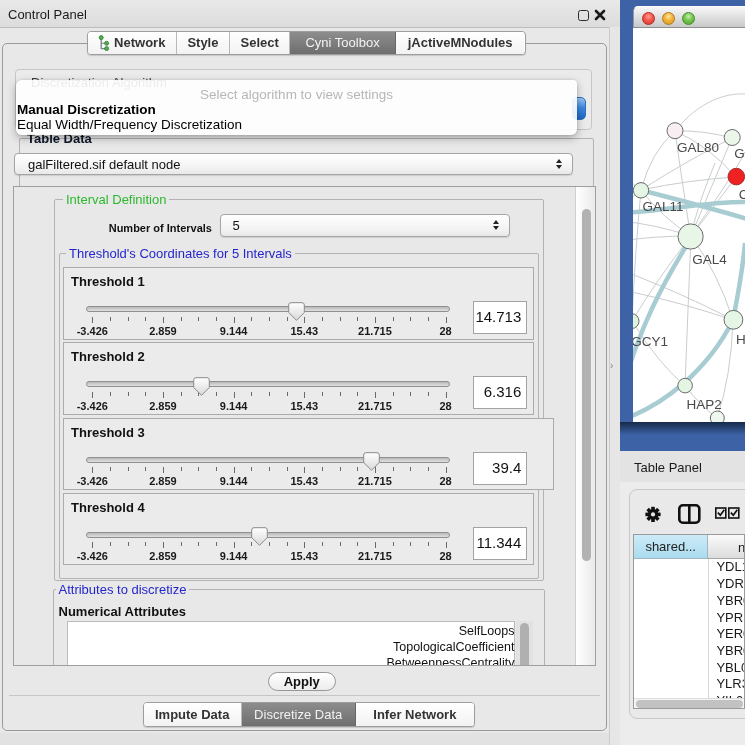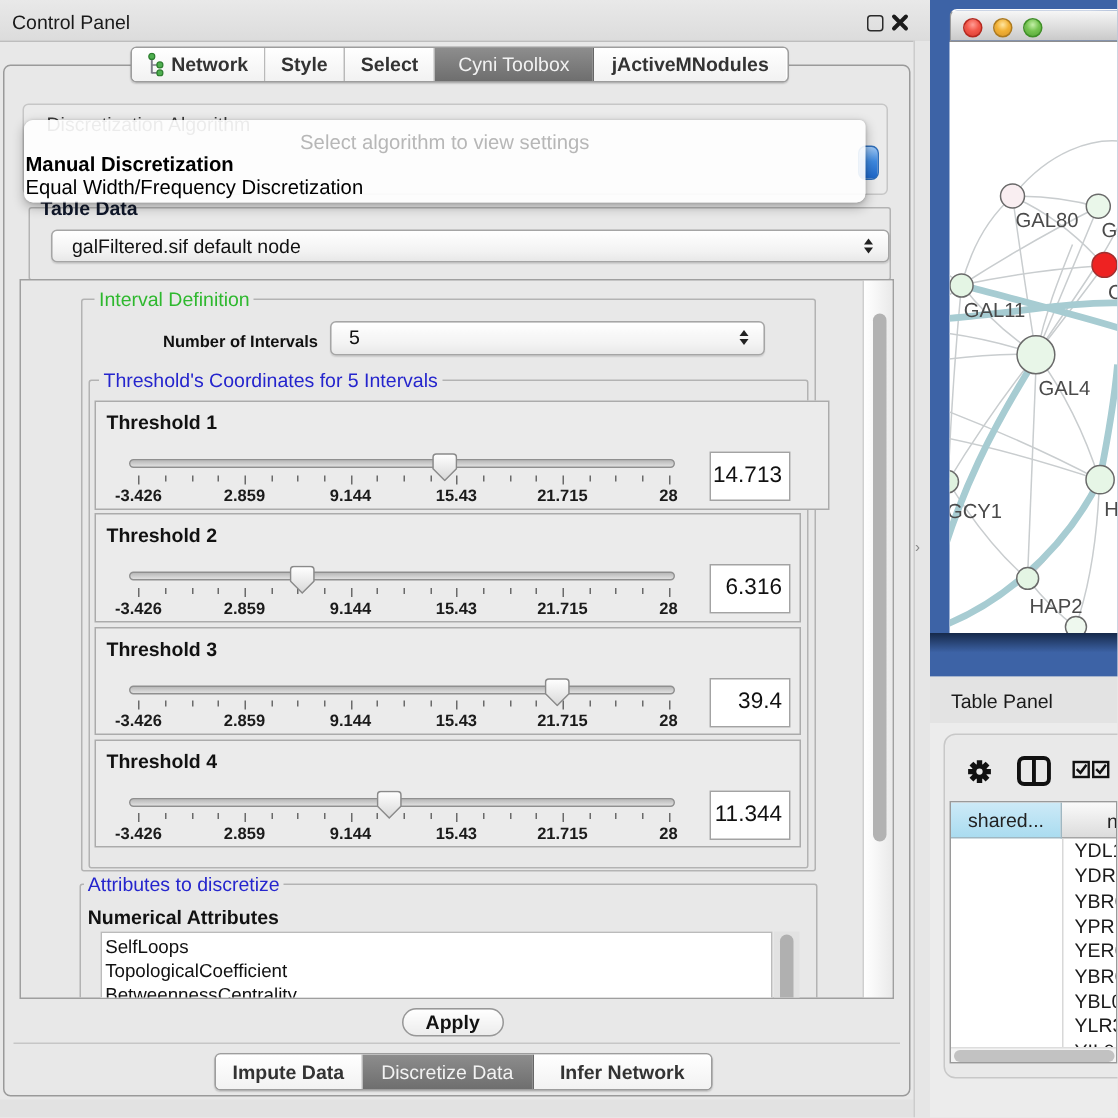--- a/index.html
+++ b/index.html
@@ -58,21 +58,21 @@
   <div class="s" style="width:128.3px;">jActiveMNodules</div>
 </div>
 
 <div class="abs" style="left:15px;top:69px;width:577px;height:61px;border:1px solid #c6c6c6;border-radius:4px;background:#ebebeb;box-sizing:border-box;"></div>
 <div class="fstitle" style="left:28px;top:76px;color:#3a3a3a;background:none;">Discretization Algorithm</div>
 
 <div class="abs" style="left:572px;top:96.5px;width:14px;height:23px;border-radius:5px;background:linear-gradient(#9fc8f5,#3f8ae0 45%,#1c66c9);border:1px solid #2e6db8;box-sizing:border-box;"></div>
 
 <div class="fs" style="left:18.5px;top:138px;width:573px;height:46.6px;"></div>
 <div class="fstitle" style="left:24px;top:132px;color:#0f172a;font-weight:700;background:none;">Table Data</div>
-<div class="combo" style="left:34px;top:152.8px;width:558.9px;height:22.6px;box-sizing:border-box;text-decoration:underline;">
+<div class="combo" style="left:14px;top:152.8px;width:558.9px;height:22.6px;box-sizing:border-box;text-decoration:underline;">
   <span class="ctext">galFiltered.sif default node</span>
   <span class="carrows">
       <span class="tri-up"></span>
       <span class="tri-dn"></span>
     </span>
 </div>
 
 <div class="abs" style="left:16px;top:79.8px;width:561px;height:55.6px;background:rgba(255,255,255,0.9);border-radius:6px;border-top-right-radius:4px;box-shadow:0 3px 8px rgba(0,0,0,0.3),0 0 2px rgba(0,0,0,0.15);">
   <div class="abs" style="left:0;top:7.5px;width:100%;text-align:center;font-size:13.5px;color:#b7b7b7;">Select algorithm to view settings</div>
   <div class="abs" style="left:1px;top:22px;font-size:13.5px;font-weight:700;color:#000;">Manual Discretization</div>
@@ -90,21 +90,21 @@
       <span class="ctext" style="left:12px;">5</span>
       <span class="carrows">
           <span class="tri-up"></span>
           <span class="tri-dn"></span>
         </span>
     </div>
 
     <div class="fs" style="left:44.8px;top:66.6px;width:478px;height:323.6px;"></div>
     <div class="fstitle" style="left:52px;top:60.2px;color:#2525cd;">Threshold's Coordinates for 5 Intervals</div>
 
-    <div class="tpanel" style="top:80.5px;padding-left:19px;">
+    <div class="tpanel" style="top:80.5px;">
         <div class="tlabel">Threshold 1</div>
         <div class="track"></div>
         <div class="abs" style="left:28.30px;top:48.5px;width:1px;height:6px;background:#6a6a6a;"></div>
         <div class="abs" style="left:45.97px;top:48.5px;width:1px;height:4px;background:#6a6a6a;"></div>
         <div class="abs" style="left:63.63px;top:48.5px;width:1px;height:4px;background:#6a6a6a;"></div>
         <div class="abs" style="left:81.30px;top:48.5px;width:1px;height:4px;background:#6a6a6a;"></div>
         <div class="abs" style="left:98.96px;top:48.5px;width:1px;height:6px;background:#6a6a6a;"></div>
         <div class="abs" style="left:116.62px;top:48.5px;width:1px;height:4px;background:#6a6a6a;"></div>
         <div class="abs" style="left:134.29px;top:48.5px;width:1px;height:4px;background:#6a6a6a;"></div>
         <div class="abs" style="left:151.96px;top:48.5px;width:1px;height:4px;background:#6a6a6a;"></div>
@@ -172,21 +172,21 @@
         <svg class="thumb" style="left:129.30px;" width="17" height="19" viewBox="0 0 17 19">
           <defs>
             <linearGradient id="tg2" x1="0" y1="0" x2="0" y2="1">
               <stop offset="0" stop-color="#ffffff"></stop>
               <stop offset="1" stop-color="#d8d8d8"></stop>
             </linearGradient>
           </defs>
           <path d="M 3,0.7 L 14,0.7 Q 16.3,0.7 16.3,3 L 16.3,10.5 L 8.5,18.3 L 0.7,10.5 L 0.7,3 Q 0.7,0.7 3,0.7 Z" fill="url(#tg2)" stroke="#8a8a8a" stroke-width="1"></path>
         </svg>
       </div>
-    <div class="tpanel" style="top:231.1px;">
+    <div class="tpanel" style="top:231.1px;padding-left:20px;">
         <div class="tlabel">Threshold 3</div>
         <div class="track"></div>
         <div class="abs" style="left:28.30px;top:48.5px;width:1px;height:6px;background:#6a6a6a;"></div>
         <div class="abs" style="left:45.97px;top:48.5px;width:1px;height:4px;background:#6a6a6a;"></div>
         <div class="abs" style="left:63.63px;top:48.5px;width:1px;height:4px;background:#6a6a6a;"></div>
         <div class="abs" style="left:81.30px;top:48.5px;width:1px;height:4px;background:#6a6a6a;"></div>
         <div class="abs" style="left:98.96px;top:48.5px;width:1px;height:6px;background:#6a6a6a;"></div>
         <div class="abs" style="left:116.62px;top:48.5px;width:1px;height:4px;background:#6a6a6a;"></div>
         <div class="abs" style="left:134.29px;top:48.5px;width:1px;height:4px;background:#6a6a6a;"></div>
         <div class="abs" style="left:151.96px;top:48.5px;width:1px;height:4px;background:#6a6a6a;"></div>
@@ -259,21 +259,21 @@
             </linearGradient>
           </defs>
           <path d="M 3,0.7 L 14,0.7 Q 16.3,0.7 16.3,3 L 16.3,10.5 L 8.5,18.3 L 0.7,10.5 L 0.7,3 Q 0.7,0.7 3,0.7 Z" fill="url(#tg4)" stroke="#8a8a8a" stroke-width="1"></path>
         </svg>
       </div>
 
     <div class="fs" style="left:39px;top:402.2px;width:490px;height:120px;"></div>
     <div class="fstitle" style="left:41.5px;top:396px;color:#2525cd;">Attributes to discretize</div>
     <div class="abs" style="left:44.5px;top:417px;font-size:13px;font-weight:700;color:#111;">Numerical Attributes</div>
     <div class="abs" style="left:52.6px;top:434.6px;width:448.8px;height:60px;background:#fff;border:1px solid #bbb;box-sizing:border-box;font-size:12.5px;color:#111;">
-      <div style="padding:2px 0 0 2.5px;line-height:15.7px;">SelfLoops<br>TopologicalCoefficient<br>BetweennessCentrality</div>
+      <div style="padding:2px 0 0 2.5px;line-height:15.7px;text-align:right;">SelfLoops<br>TopologicalCoefficient<br>BetweennessCentrality</div>
     </div>
     <div class="abs" style="left:502.4px;top:434.6px;width:17px;height:60px;background:#e2e2e2;"></div>
     <div class="abs" style="left:505.7px;top:436.3px;width:9.6px;height:58px;border-radius:5px;background:#b0b0b0;"></div>
 
   </div>
 
   <div class="abs" style="right:0;top:0;width:19px;height:100%;background:linear-gradient(to right,#ffffff,#f7f7f7 40%,#e9e9e9);border-left:1px solid #cfcfcf;"></div>
   <div class="abs" style="right:4.5px;top:22px;width:9px;height:352px;border-radius:4.5px;background:#b2b2b2;"></div>
 </div>
 

